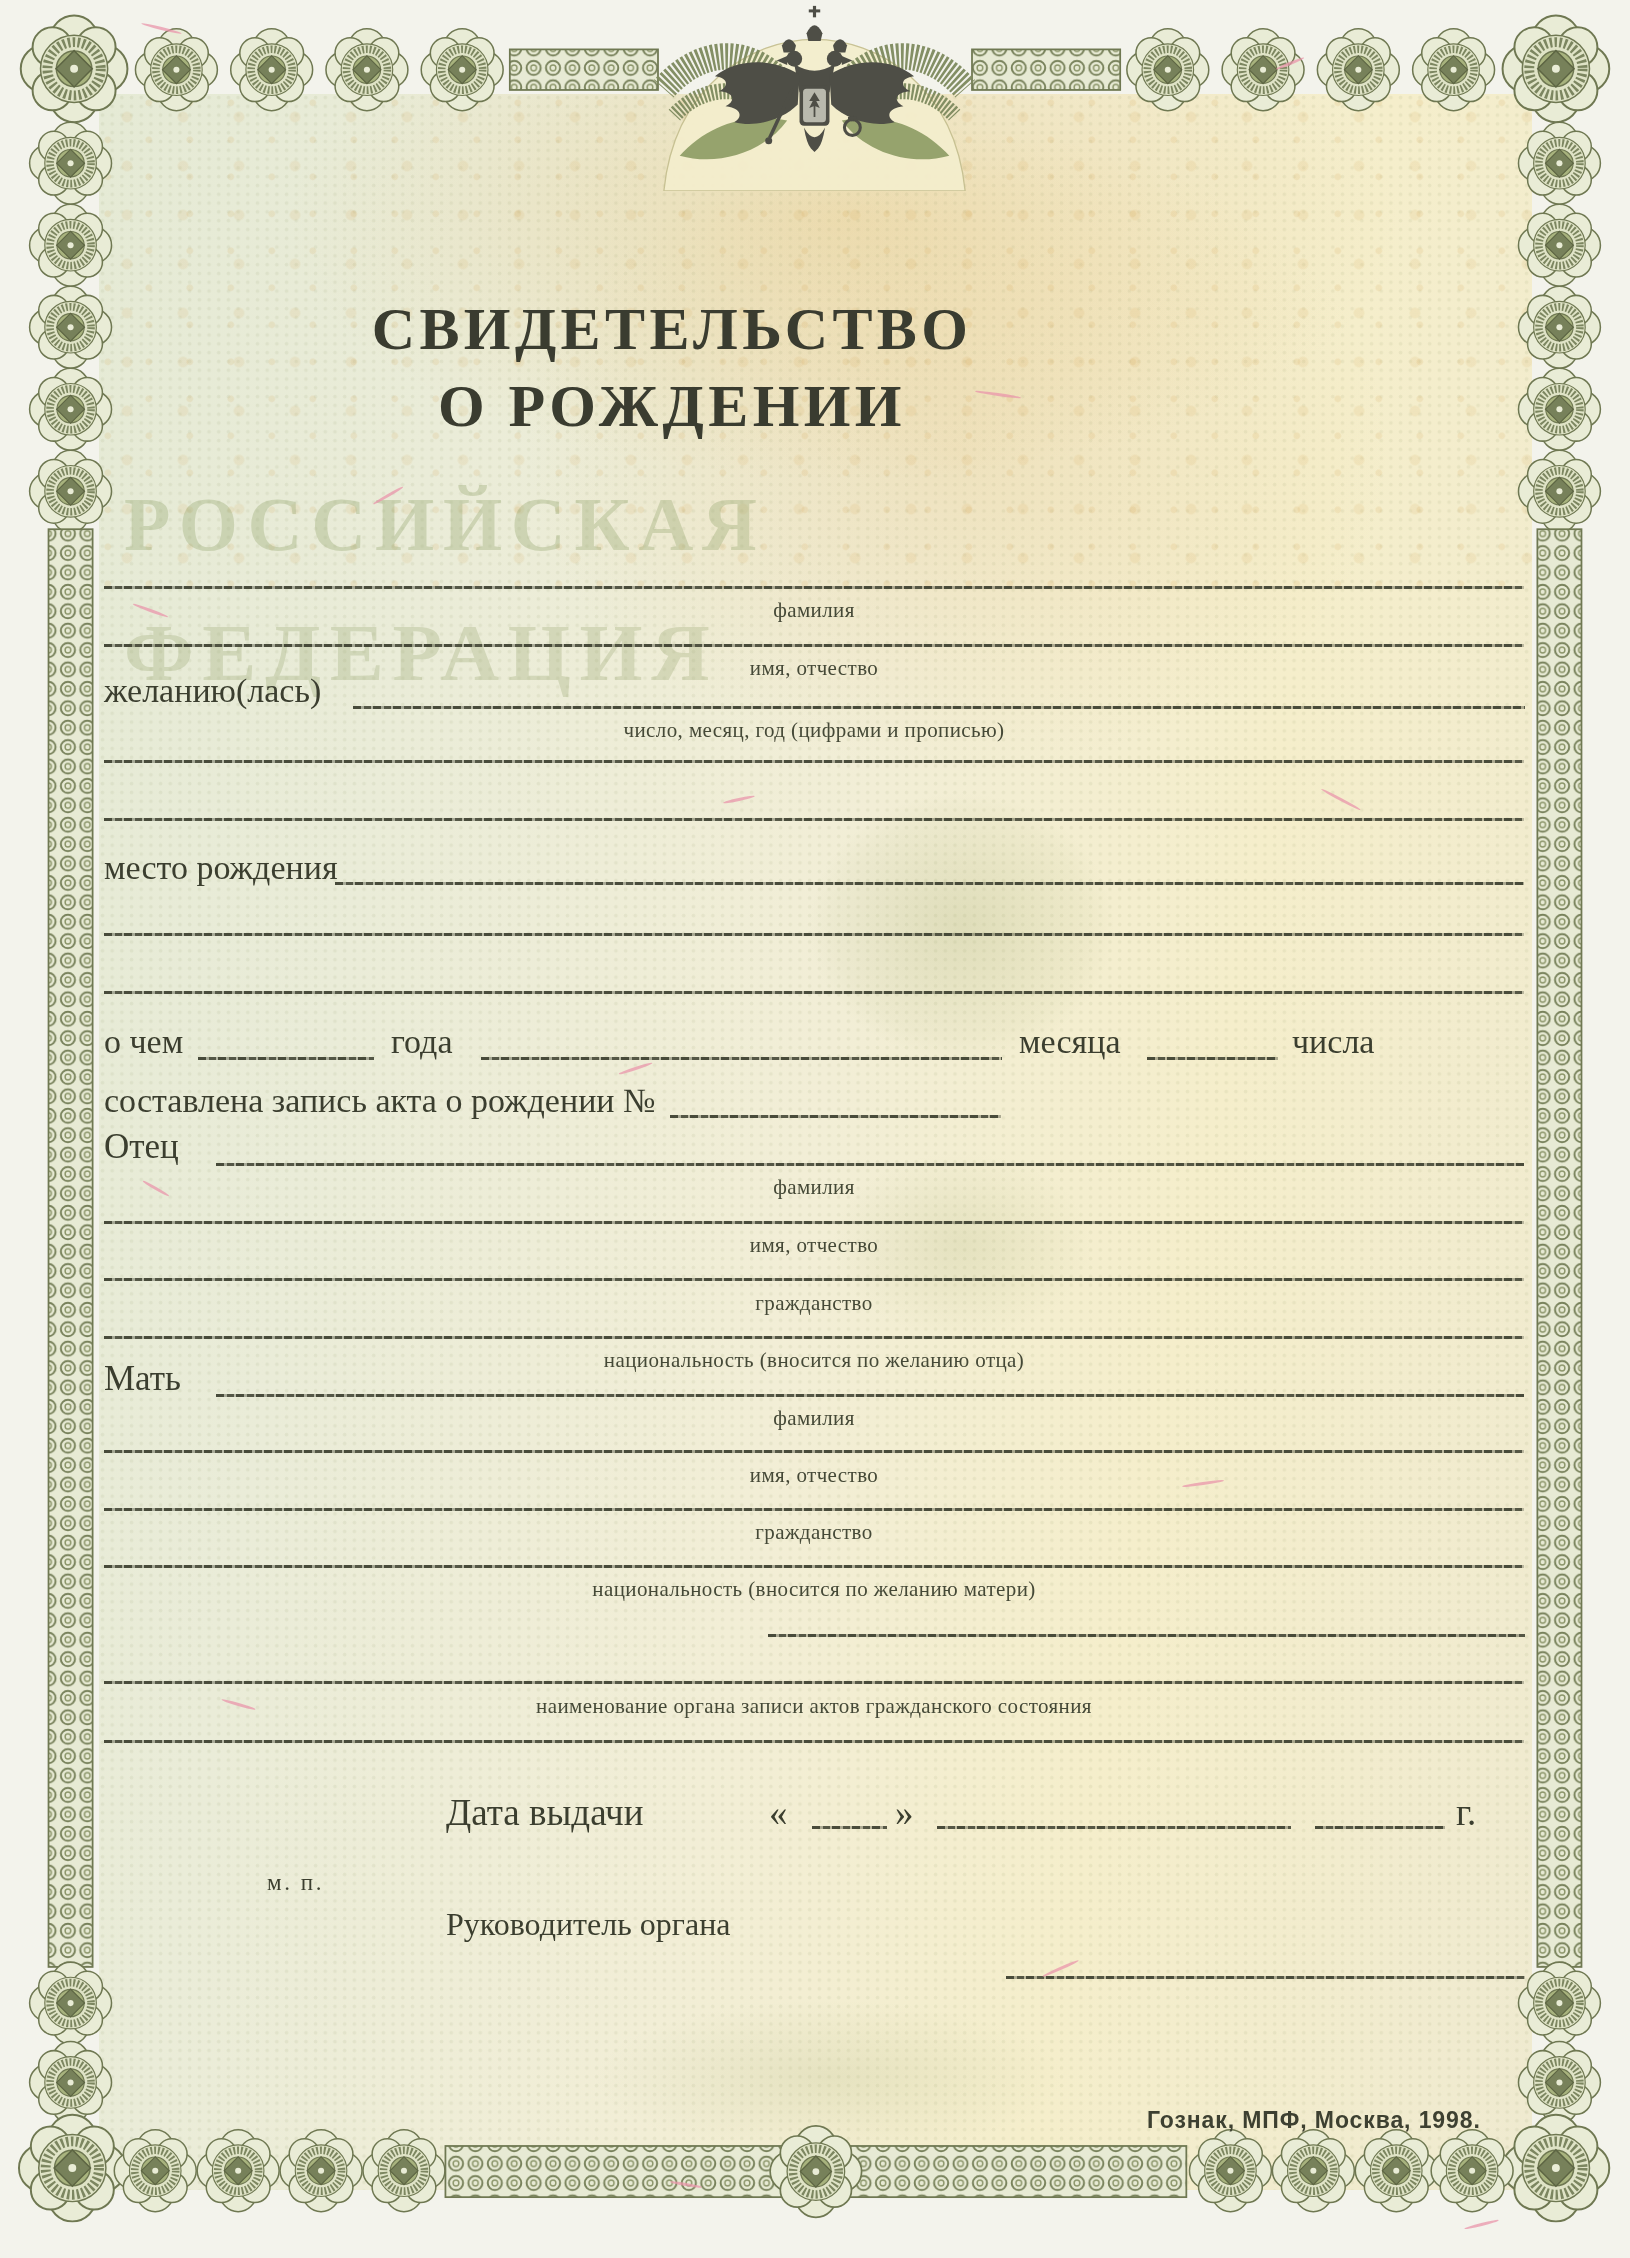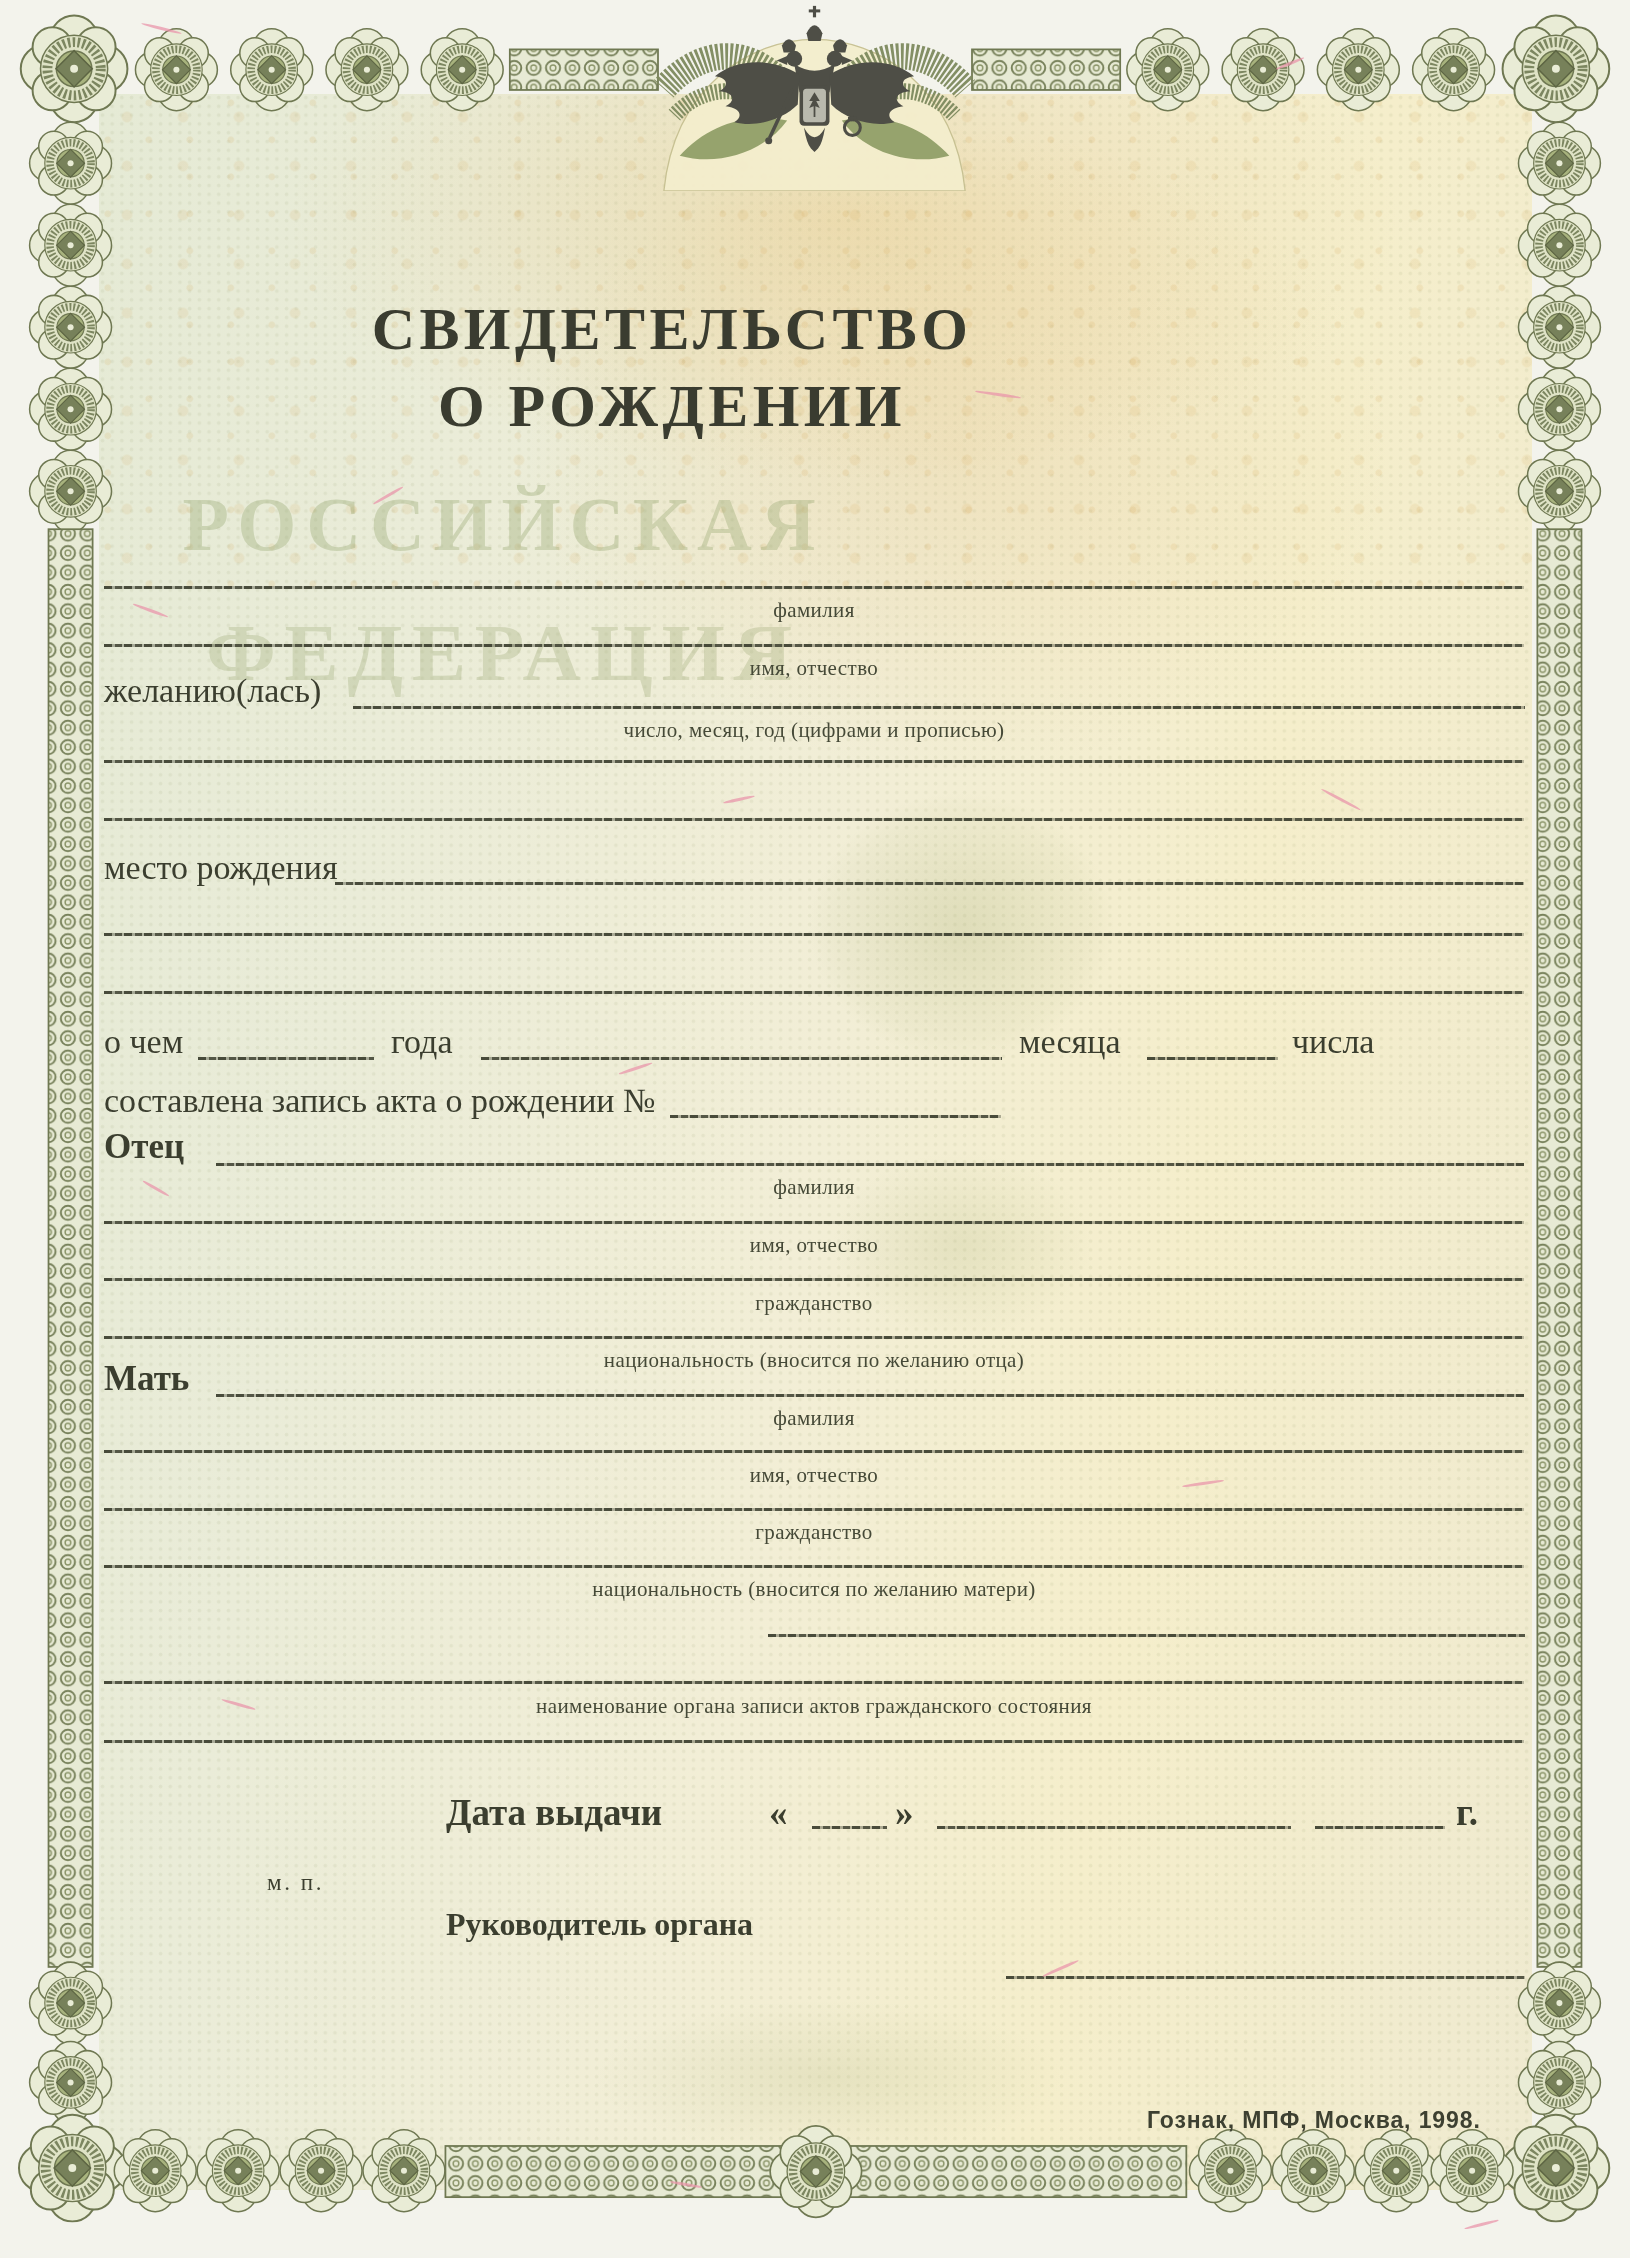--- a/index.html
+++ b/index.html
@@ -20,41 +20,41 @@
   }
   .damask{
     position:absolute; left:99px; top:94px; width:1433px; height:494px;
     background-image:
       radial-gradient(circle at 8.8px 8.8px, rgba(203,148,58,.13) 2.6px, transparent 4px),
       radial-gradient(circle at 28px 23px, rgba(203,148,58,.11) 4.4px, transparent 6.2px);
     background-size:41px 37px, 56px 49px;
   }
   .ghost{ position:absolute; border-radius:50%; }
   .wm{
-    position:absolute; left:124px; width:759px; text-align:center;
+    position:absolute; left:124px; width:759px; 
     font-weight:bold; color:rgba(148,163,108,.34); letter-spacing:8.8px;
     font-family:"Liberation Serif", serif; white-space:nowrap;
   }
   .title{
     position:absolute; left:0; top:291px; width:1288px; text-align:center;
     font-size:60px; font-weight:bold; letter-spacing:4.4px; color:#3a3c30;
     line-height:1.28; white-space:pre-line;padding-left:28px;
   }
   .ln{
     position:absolute; height:2.6px;
     background-image:repeating-linear-gradient(90deg,
       rgba(58,61,45,.92) 0 8px, rgba(58,61,45,.38) 8px 10.6px,
       rgba(58,61,45,.85) 10.6px 17.6px, rgba(58,61,45,.30) 17.6px 20px);
   }
   .sub{
     position:absolute; left:104px; width:1420px; text-align:center;
     font-size:21px; color:#454937; letter-spacing:0.4px;
   }
   .lb{ position:absolute; font-size:34px; color:#3b3e2f; white-space:nowrap;}
-  .lbb{ position:absolute; font-size:35px; font-weight:bold; color:#3b3e2f; white-space:nowrap;}
+  .lbb{ position:absolute; font-size:35px; font-weight:normal; color:#3b3e2f; white-space:nowrap;}
   .seal{ position:absolute; font-size:23px; color:#3b3e2f; letter-spacing:2.6px;}
   .imprint{ position:absolute; font-family:"Liberation Sans", sans-serif;
     font-size:23px; color:#3d4031; letter-spacing:0.9px;font-weight:bold;}
   .fib{ position:absolute; height:2.6px; background:#ea96ab; opacity:.75; border-radius:50%;}
   svg.border-svg{ position:absolute; left:0; top:0; }
 </style>
 </head>
 <body>
 
 <div class="page">

